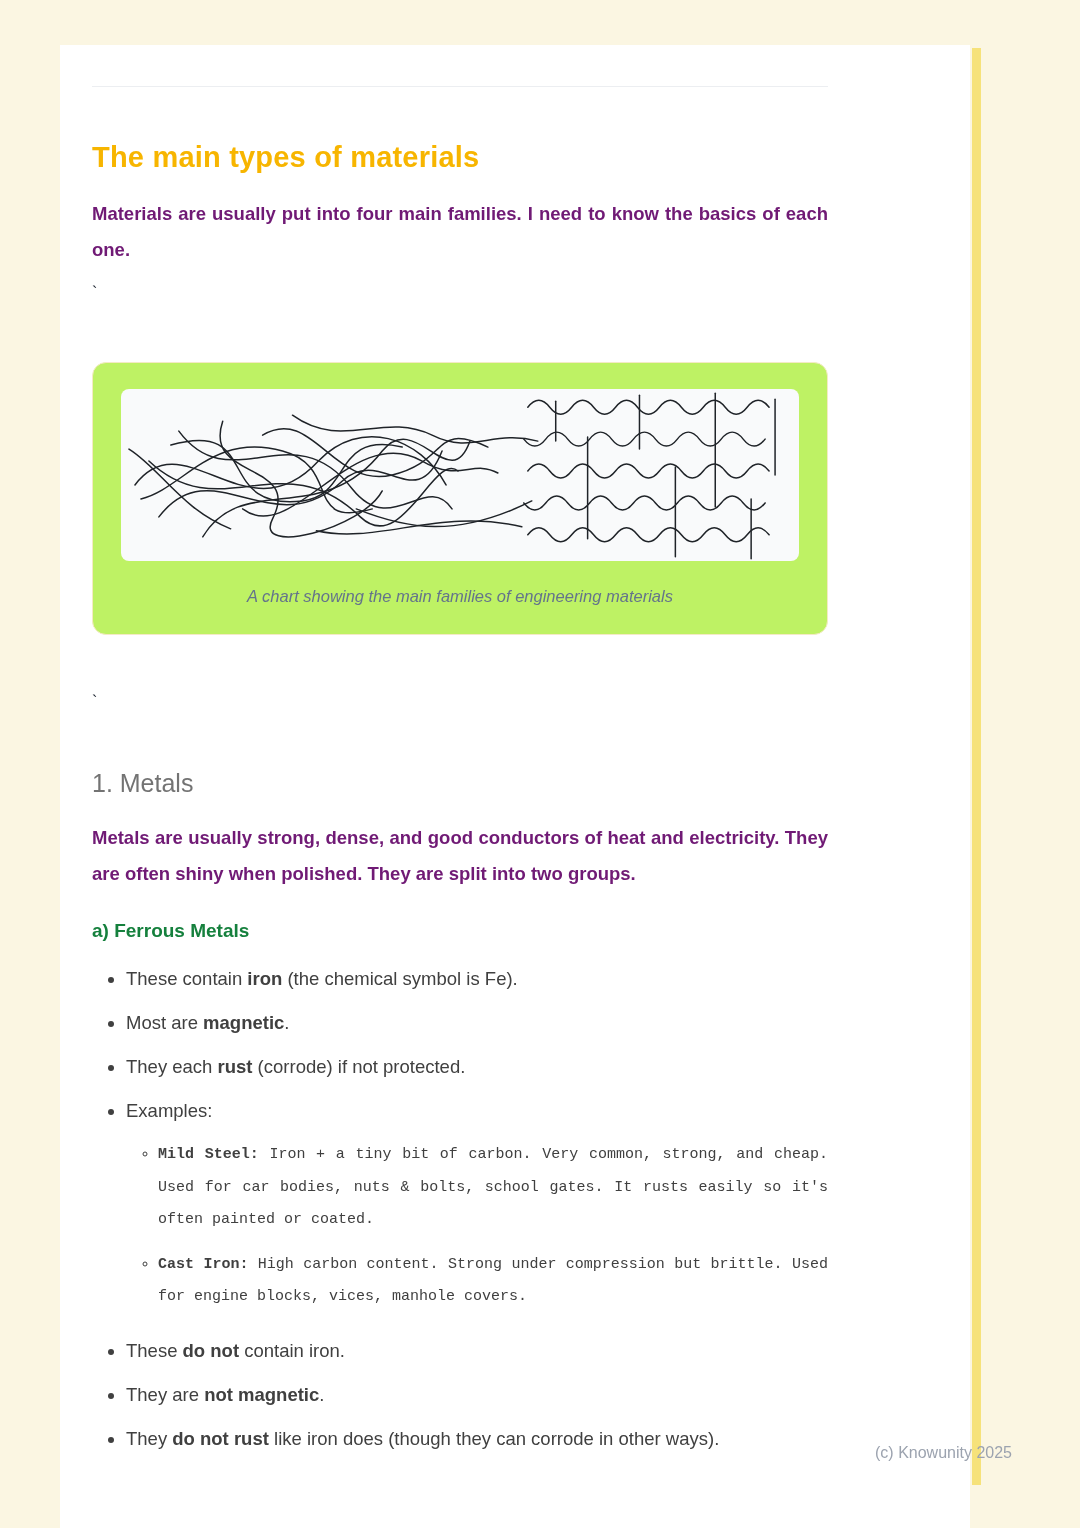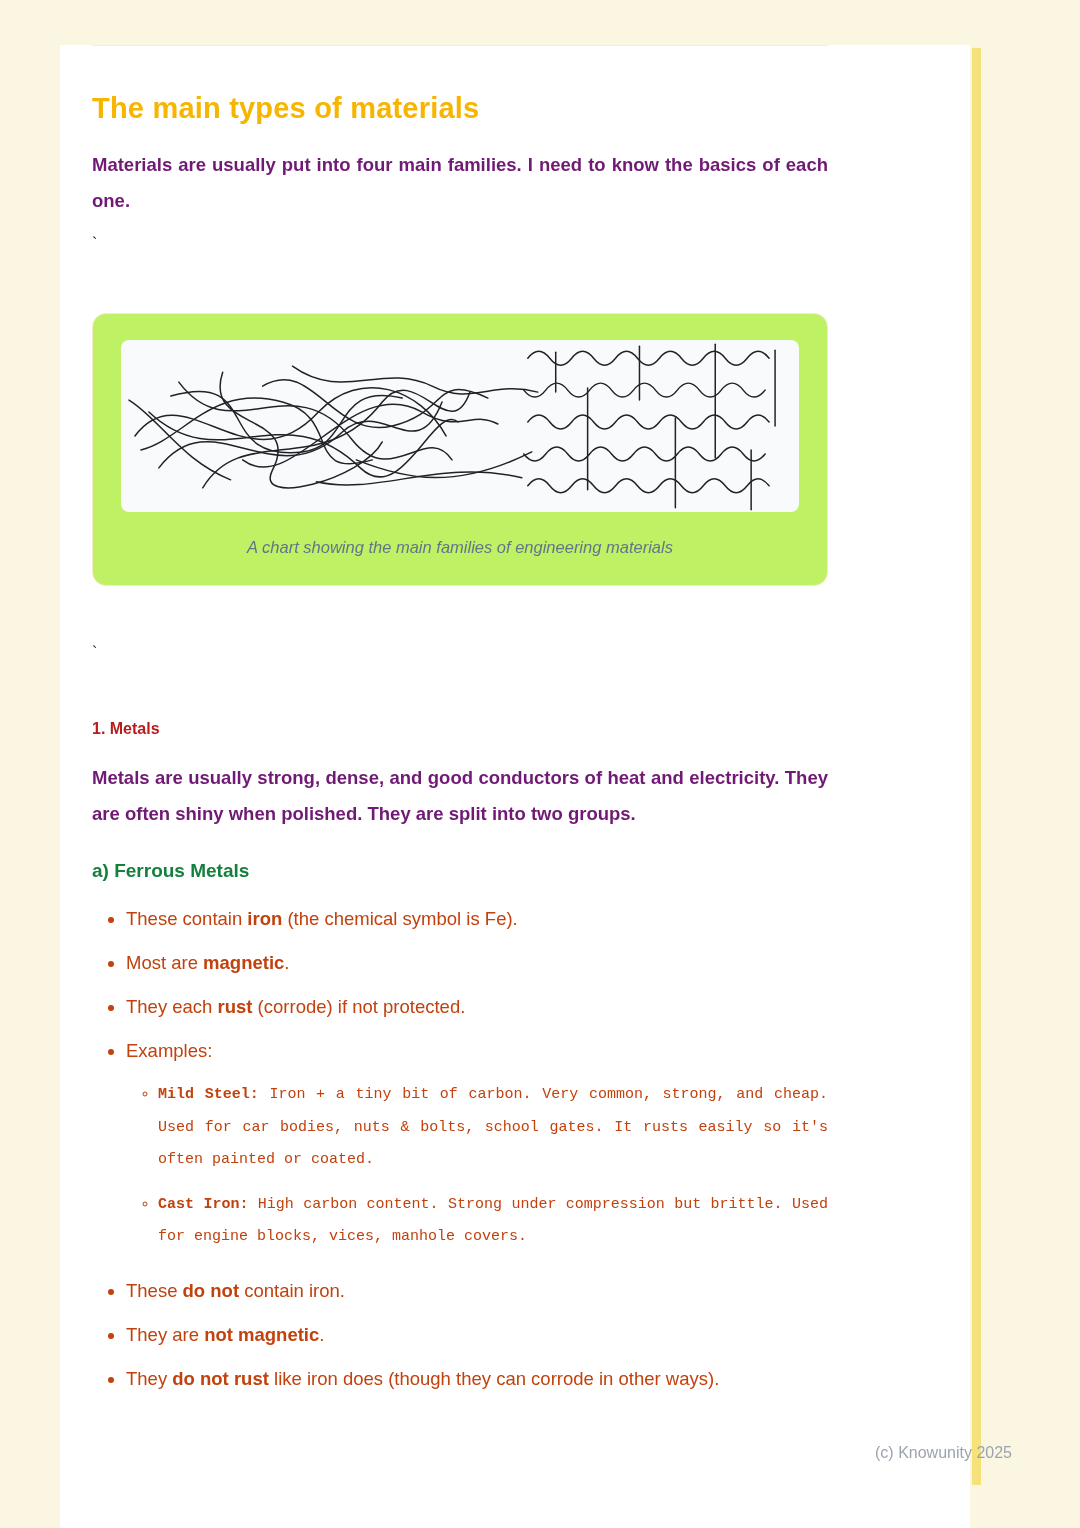--- a/index.html
+++ b/index.html
@@ -12,21 +12,21 @@
   .card {
     position:absolute; left:60px; top:45px; width:910px; height:1483px;
     background:#FFFFFF;
   }
   .accent-bar {
     position:absolute; left:972px; top:48px; width:9px; height:1437px;
     background:#F6E27A; z-index:1;
   }
   .content {
     position:relative; margin-left:32px; width:736px;
-    border-top:1px solid #ECEEF1; padding-top:4px;
+    border-top:1px solid #ECEEF1; padding-top:12px;margin-top:41px;
   }
   h1.doc-title {
     margin-top:42px; font-size:29px; font-weight:700; color:#F7B500;
     letter-spacing:0.2px;
   }
   p.body-text {
     margin-top:22px; font-size:18.5px; line-height:36px;
     text-align:justify; color:#701a75;font-weight:bold;
   }
   .stray-tick { margin-top:16px; font-size:16px; color:#222A35; }
@@ -37,31 +37,31 @@
   .figure-canvas {
     background:#F9FAFB; border-radius:8px; height:172px; overflow:hidden;
   }
   .figure-canvas svg { display:block; width:100%; height:172px; }
   .figure-caption {
     margin-top:26px; text-align:center; font-style:italic;
     font-size:16.5px; color:#64748B;
   }
   .tick-2 { margin-top:58px; }
   h2.section-heading {
-    margin-top:58px; font-size:16px; font-weight:700; color:#b91c1c;
+    margin-top:58px; font-size:25px; font-weight:400; color:#737373;
   }
   h3.sub-heading {
     margin-top:28px; font-size:19px; font-weight:700; color:#15803d;
   }
   ul.bullets {
     margin-top:20px; padding-left:34px; list-style-type:disc;
   }
   ul.bullets > li {
     font-size:18.5px; line-height:33px; margin-bottom:11px;
-    text-align:justify; color:#c2410c;
+    text-align:justify; color:#404040;
   }
   ul.sub-bullets {
     margin-top:12px; padding-left:32px; list-style-type:circle;
   }
   ul.sub-bullets > li {
     font-size:15px; line-height:32.5px; margin-bottom:12px;
     text-align:justify;
     font-family:Liberation Mono, monospace;
   }
   b { font-weight:700; }

